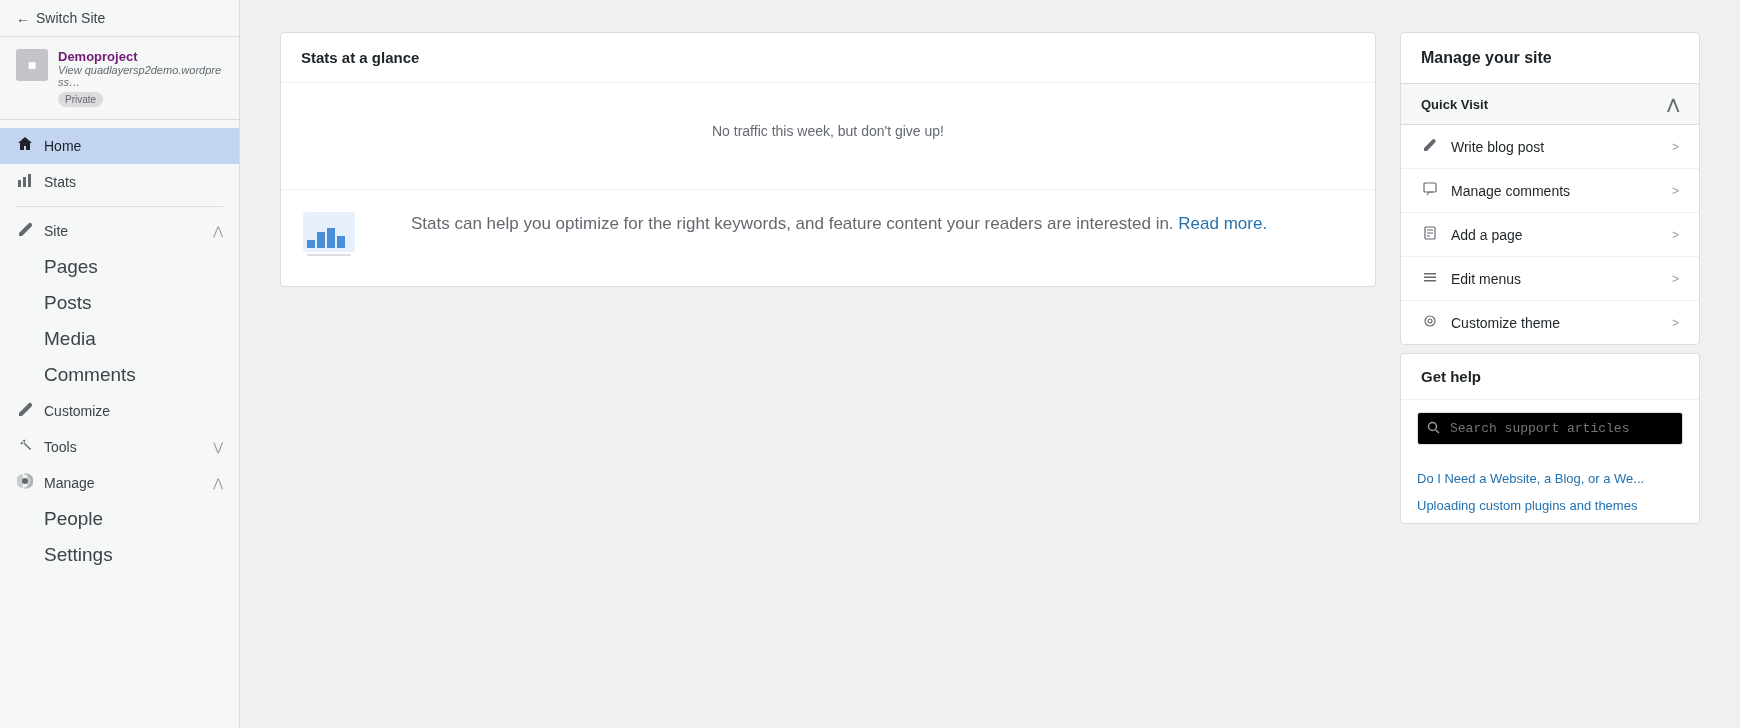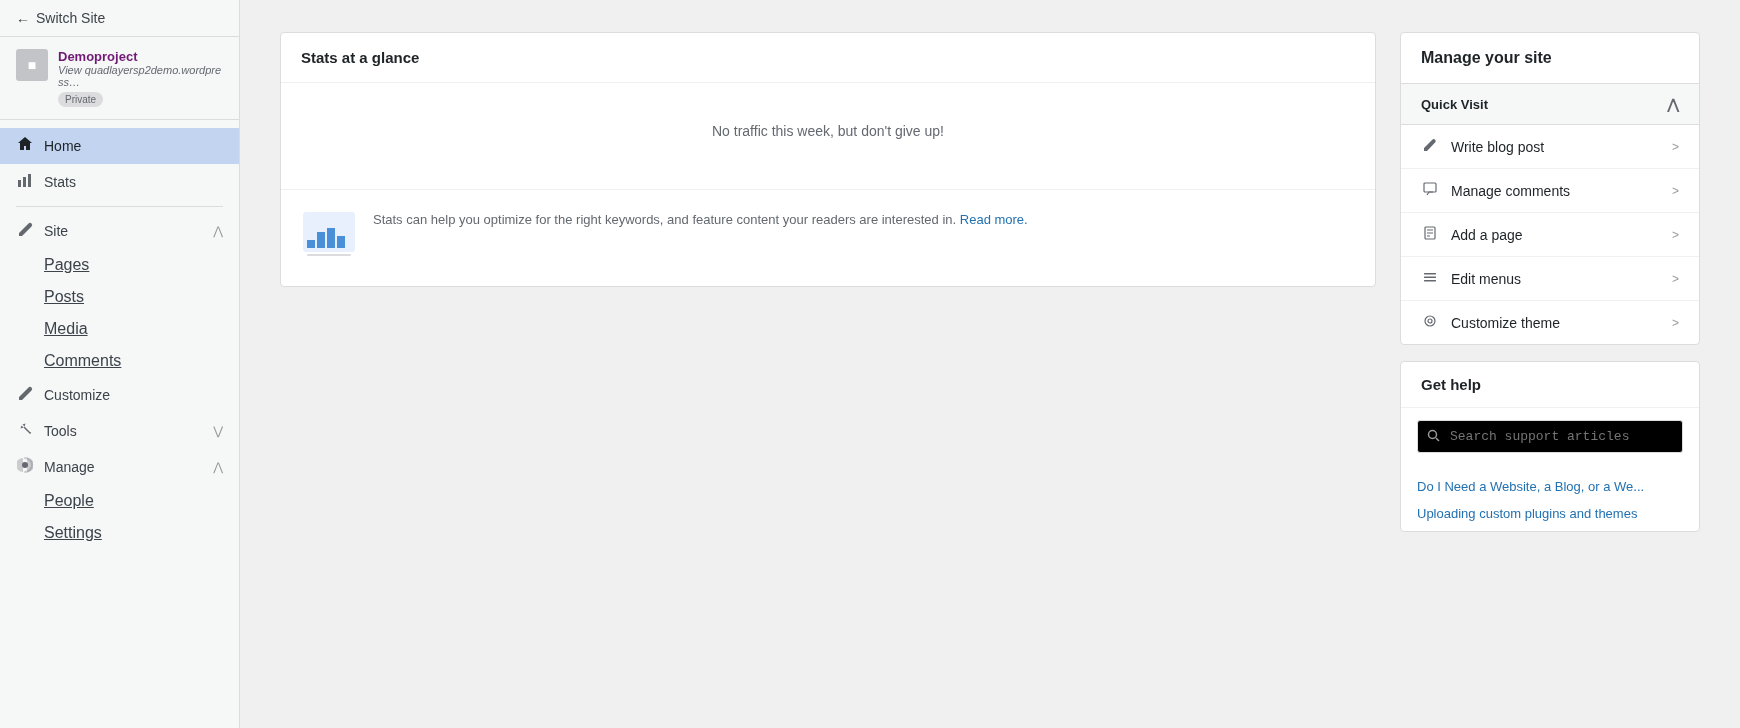--- a/index.html
+++ b/index.html
@@ -69,22 +69,21 @@
     .nav-item.active { background: #c2d4f0; color: #1d2327; font-weight: 400; }
     .nav-item .nav-icon { font-size: 16px; color: #646970; width: 18px; text-align: center; }
     .nav-item.active .nav-icon { color: #1d2327; }
     .nav-chevron { margin-left: auto; font-size: 12px; color: #999; }
 
     .nav-submenu { padding: 0; }
     .nav-subitem {
       padding: 7px 16px 7px 44px;
       cursor: pointer;
       color: #3c434a;
-      font-size: 16px;
-      text-decoration: underline;
+      font-size: 19px;
     }
 
     .nav-divider { height: 1px; background: #dcdcde; margin: 6px 16px; }
 
     
     .main {
       flex: 1;
       overflow-y: auto;
       padding: 32px 40px;
       background: #f0f0f1;
@@ -135,28 +134,28 @@
       display: flex;
       align-items: flex-start;
       gap: 16px;
       padding: 20px;
       border-top: 1px solid #f0f0f1;
     }
     .stats-chart-icon {
       width: 56px; height: 56px; flex-shrink: 0;
       display: flex; align-items: center; justify-content: center;
     }
-    .stats-promo-text { font-size: 13px; color: #646970; line-height: 1.6; }
+    .stats-promo-text { font-size: 17px; color: #646970; line-height: 1.6; margin-left: 38px; }
     .stats-promo-text a { color: #2271b1; text-decoration: none; }
 
     
     .chart-svg { width: 56px; height: 56px; }
 
     
-    .right-panel { display: flex; flex-direction: column; gap: 16px; }
+    .right-panel { display: flex; flex-direction: column; gap: 8px; }
 
     .manage-panel { background: #fff; border: 1px solid #dcdcde; border-radius: 4px; overflow: hidden; }
     .manage-panel-header { padding: 16px 20px; font-size: 16px; font-weight: 600; color: #1d2327; }
 
     .quick-links-header {
       display: flex;
       align-items: center;
       justify-content: space-between;
       padding: 12px 20px;
       background: #f6f7f7;

